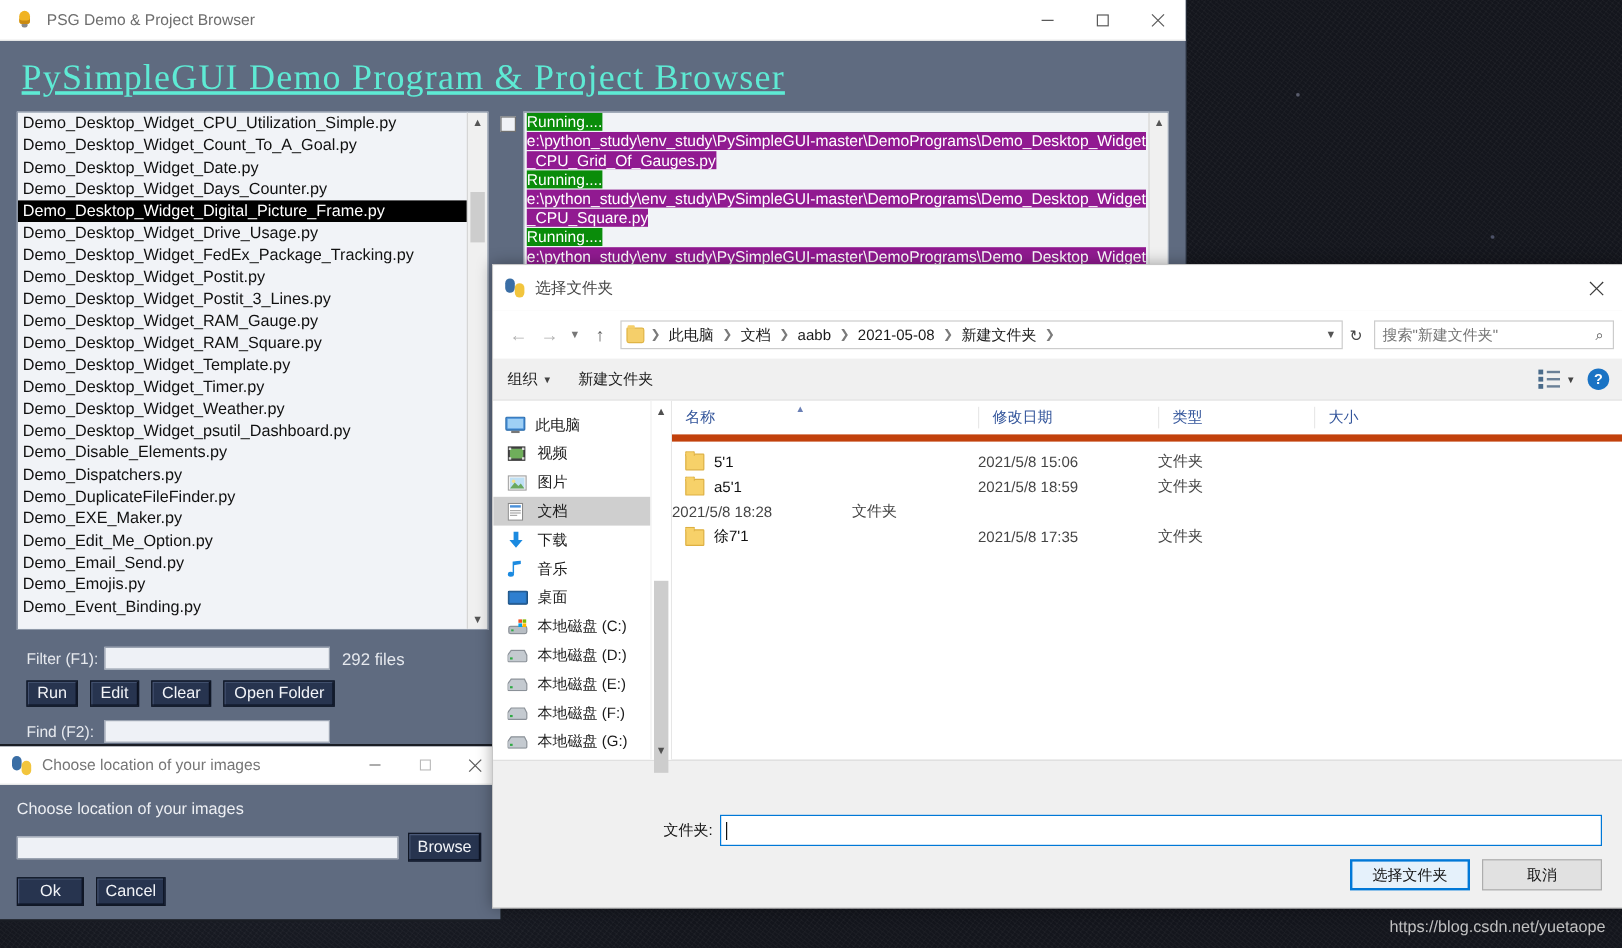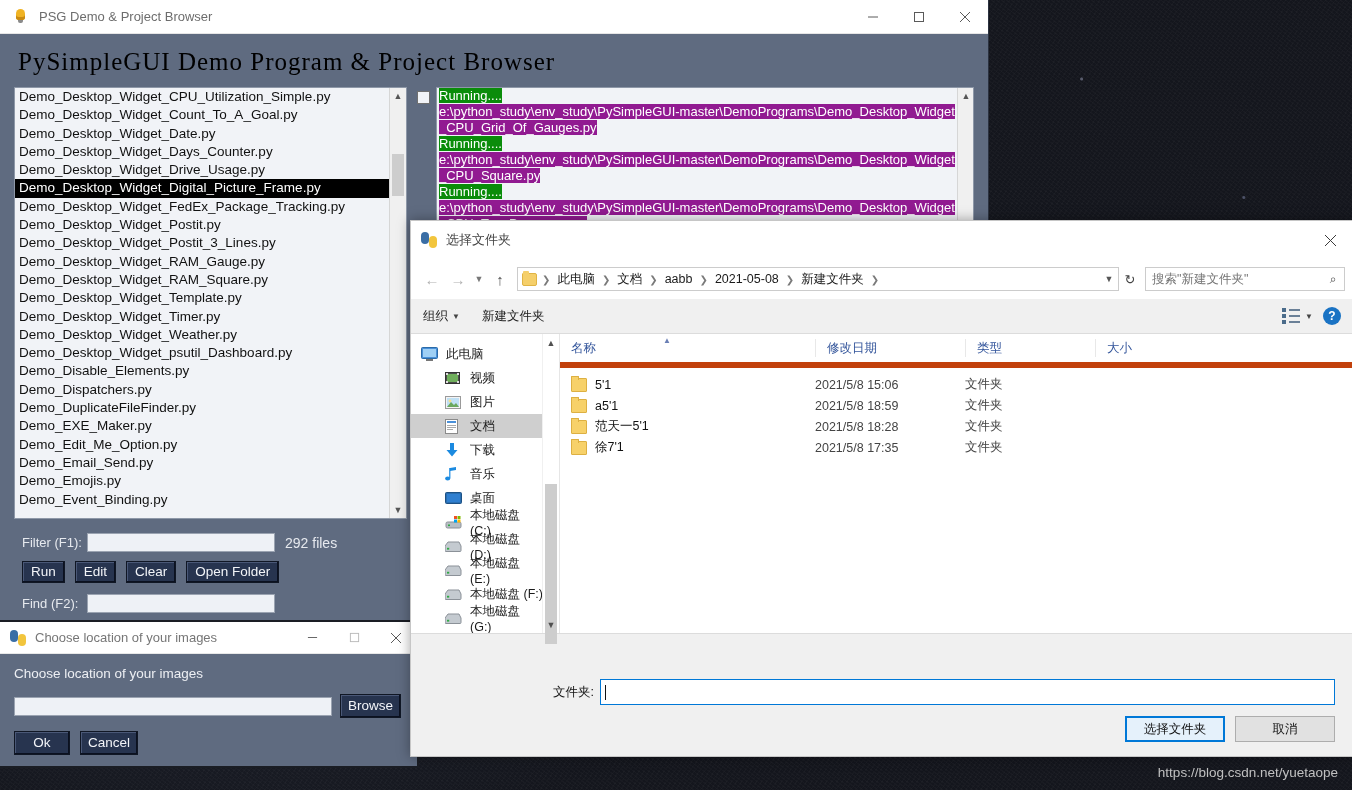--- a/index.html
+++ b/index.html
@@ -68,23 +68,24 @@
   }
   .win-btns { margin-left: auto; display: flex; height: 33px; }
   .win-btn {
     width: 46px; height: 33px; display: flex; align-items: center; justify-content: center;
     color: #5a5a5a;
   }
   .win-btn svg { display:block; }
 
   #psg-body { padding: 0 0 0 0; height: 587px; position: relative; }
   .psg-heading {
-    color: #000000; font-size: 25px; letter-spacing: 1px;
+    color: #5eead4; font-size: 30px; letter-spacing: 1px;
     font-family: "Liberation Serif", serif;
     padding: 14px 0 11px 18px;
+    text-decoration: underline;
   }
 
   .psg-panes { display:flex; padding: 0 14px; gap: 0; }
   .psg-listbox-wrap {
     position: relative; width: 393px; height: 432px;
     border: 1px solid #8e98a8; background:#f1f3f7;
     box-sizing: border-box;
   }
   .psg-listbox {
     position:absolute; left:0; top:0; right:16px; bottom:0;
@@ -224,21 +225,21 @@
   .viewicon .ln { width:11px;height:2px;background:#6a8097;}
   .help-circle {
     width:18px; height:18px; border-radius:50%; background:#1a73c4; color:#fff;
     font-size:12px; display:flex; align-items:center; justify-content:center; font-weight:bold;
   }
 
   .fd-main { flex:1; display:flex; background:#fff; min-height:0; }
   .fd-sidebar { width:148px; position:relative; border-right:1px solid #e6e6e6; background:#fff; }
   .fd-tree { position:absolute; left:0; top:0; right:16px; bottom:0; overflow:hidden; padding-top:8px;}
   .tree-item { display:flex; align-items:center; height:24px; font-size:12.5px; color:#1b1b1b; padding-left:10px;}
-  .tree-item.indent { padding-left:34px; }
+  .tree-item.indent { padding-left:12px; }
   .tree-item.sel { background:#cfcfcf; }
   .tree-ic { width:18px; height:16px; margin-right:7px; flex:0 0 auto; display:flex; align-items:center;}
   .fd-files { flex:1; display:flex; flex-direction:column; min-width:0; }
   .fd-colhead { height:28px; display:flex; align-items:center; border-bottom:6px solid #c2410c; background:#fff; position:relative;}
   .colh { font-size:12.5px; color:#33559b; padding-left:11px; border-left:1px solid #e8e8e8; height:18px; line-height:18px; box-sizing:border-box;}
   .colh:first-child{border-left:0;}
   .sort-caret { position:absolute; left:103px; top:2px; color:#6a7fb5; font-size:8px;}
   .fd-rows { flex:1; background:#fff; padding-top:6px;}
   .fd-row { display:flex; align-items:center; height:21px; font-size:12.5px; color:#111; }
   .fd-row .c-name { width:255px; display:flex; align-items:center; padding-left:11px; box-sizing:border-box;}
@@ -311,22 +312,22 @@
       <div class="psg-heading">PySimpleGUI Demo Program &amp; Project Browser</div>
 
       <div class="psg-panes">
 
         <div class="psg-listbox-wrap">
           <div class="psg-listbox" id="psg-list">
               <div class="row">Demo_Desktop_Widget_CPU_Utilization_Simple.py</div>
               <div class="row">Demo_Desktop_Widget_Count_To_A_Goal.py</div>
               <div class="row">Demo_Desktop_Widget_Date.py</div>
               <div class="row">Demo_Desktop_Widget_Days_Counter.py</div>
+              <div class="row sel">Demo_Desktop_Widget_Digital_Picture_Frame.py</div>
               <div class="row">Demo_Desktop_Widget_Drive_Usage.py</div>
-              <div class="row sel">Demo_Desktop_Widget_Digital_Picture_Frame.py</div>
               <div class="row">Demo_Desktop_Widget_FedEx_Package_Tracking.py</div>
               <div class="row">Demo_Desktop_Widget_Postit.py</div>
               <div class="row">Demo_Desktop_Widget_Postit_3_Lines.py</div>
               <div class="row">Demo_Desktop_Widget_RAM_Gauge.py</div>
               <div class="row">Demo_Desktop_Widget_RAM_Square.py</div>
               <div class="row">Demo_Desktop_Widget_Template.py</div>
               <div class="row">Demo_Desktop_Widget_Timer.py</div>
               <div class="row">Demo_Desktop_Widget_Weather.py</div>
               <div class="row">Demo_Desktop_Widget_psutil_Dashboard.py</div>
               <div class="row">Demo_Disable_Elements.py</div>
@@ -668,24 +669,20 @@
             <div class="fd-row">
               <div class="c-name">
                 <span class="folder-ic"></span>
                 <span>a5'1</span>
               </div>
               <div class="c-date">2021/5/8 18:59</div>
               <div class="c-type">文件夹</div>
               <div class="c-size"></div>
             </div>
             <div class="fd-row">
-              <div class="c-name">
-                <span class="folder-ic"></span>
-                <span>范天一5'1</span>
-              </div>
               <div class="c-date">2021/5/8 18:28</div>
               <div class="c-type">文件夹</div>
               <div class="c-size"></div>
             </div>
             <div class="fd-row">
               <div class="c-name">
                 <span class="folder-ic"></span>
                 <span>徐7'1</span>
               </div>
               <div class="c-date">2021/5/8 17:35</div>

